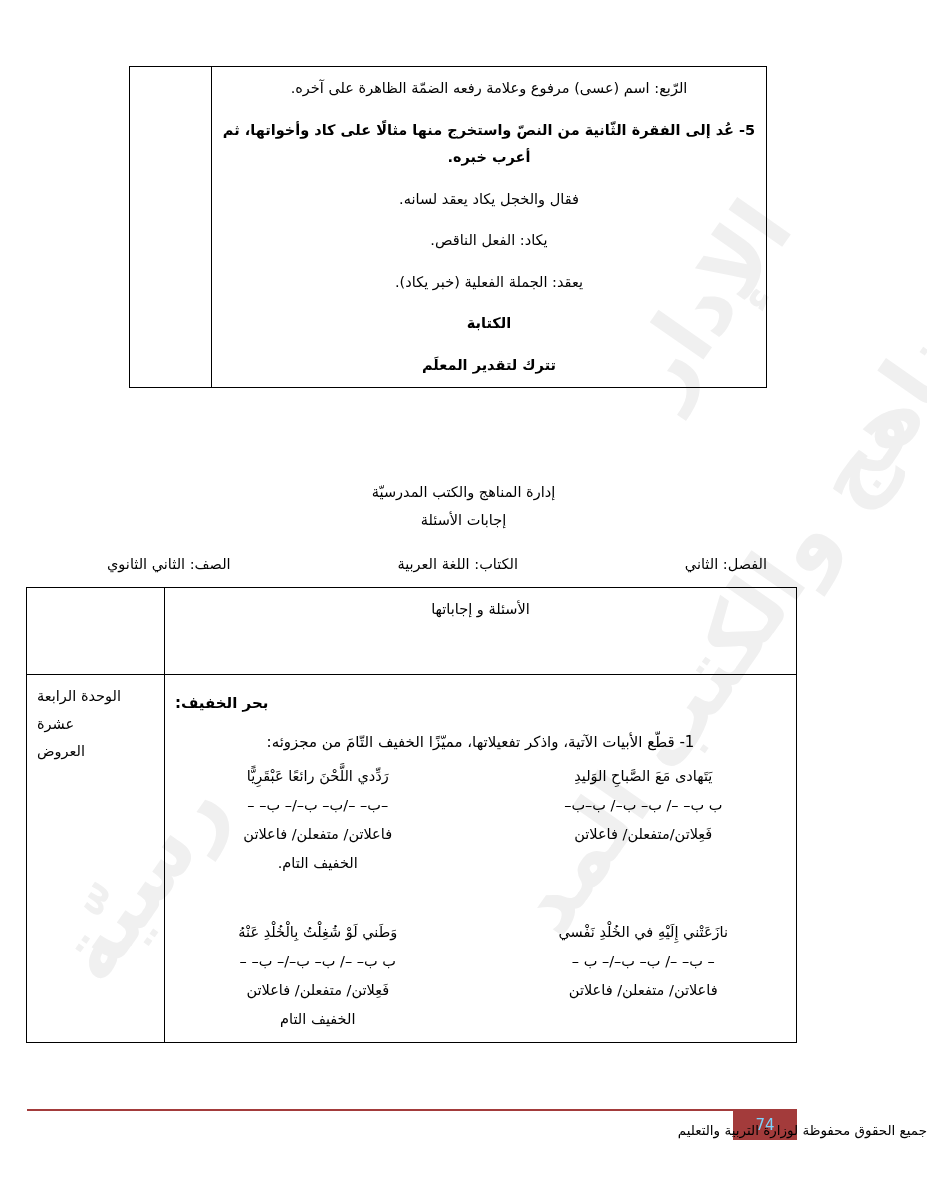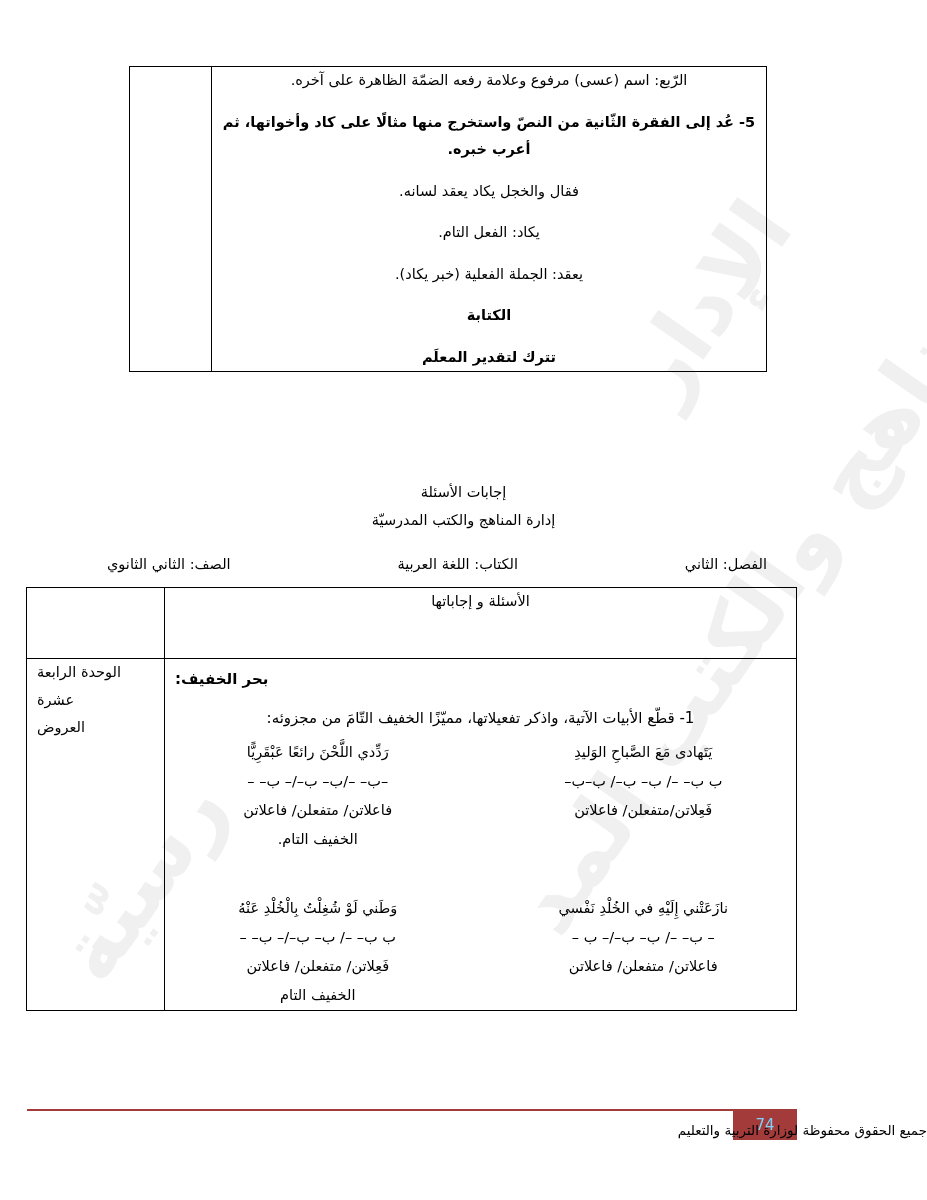--- a/index.html
+++ b/index.html
@@ -50,21 +50,21 @@
   table.doc-table {
     border-collapse: collapse;
     position: absolute;
     table-layout: fixed;
     background: transparent;
     z-index: 2;
   }
   table.doc-table td {
     border: 1px solid #000;
     vertical-align: top;
-    padding: 0 10px;
+    padding: 8px 10px;
     font-size: 14.5px;
     line-height: 1.9;
   }
 
   
   #top-table {
     top: 66px;
     right: 160px;
     width: 637px;
   }
@@ -200,33 +200,33 @@
     <colgroup>
       <col class="c-main">
       <col class="c-side">
     </colgroup>
     <tbody>
       <tr>
         <td>
           <p class="ln line-center">الرّبع: اسم (عسى) مرفوع وعلامة رفعه الضمّة الظاهرة على آخره.</p>
           <p class="ln line-center bold">5- عُد إلى الفقرة الثّانية من النصّ واستخرج منها مثالًا على كاد وأخواتها، ثم أعرب خبره.</p>
           <p class="ln line-center">فقال والخجل يكاد يعقد لسانه.</p>
-          <p class="ln line-center">يكاد: الفعل التام.</p>
+          <p class="ln line-center">يكاد: الفعل الناقص.</p>
           <p class="ln line-center">يعقد: الجملة الفعلية (خبر يكاد).</p>
           <p class="ln line-center bold">الكتابة</p>
           <p class="ln line-center bold">تترك لتقدير المعلَم</p>
         </td>
         <td class="side-cell"></td>
       </tr>
     </tbody>
   </table>
 
   <div class="mid-header">
+    <p class="l">إدارة المناهج والكتب المدرسيّة</p>
     <p class="l">إجابات الأسئلة</p>
-    <p class="l">إدارة المناهج والكتب المدرسيّة</p>
   </div>
 
   <div class="meta-row">
     <span class="m">الفصل: الثاني</span>
     <span class="m">الكتاب: اللغة العربية</span>
     <span class="m">الصف: الثاني الثانوي</span>
   </div>
 
   <table class="doc-table" id="bottom-table">
     <colgroup>

